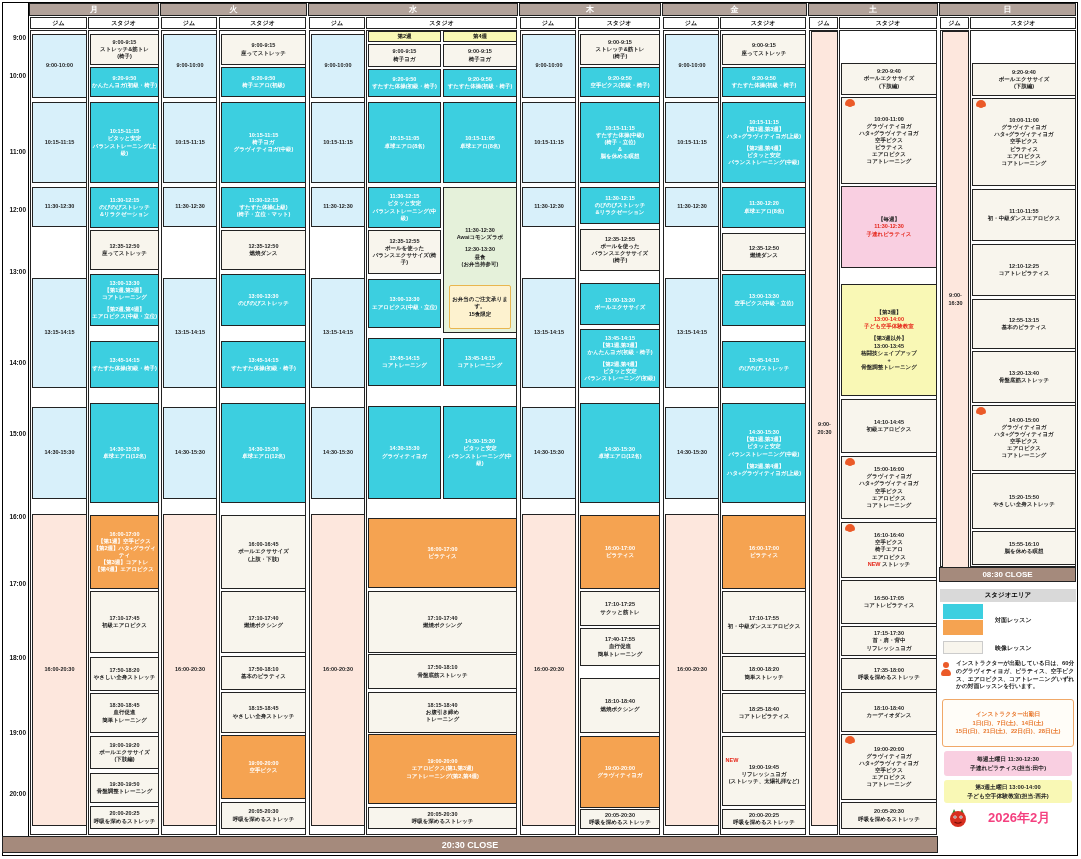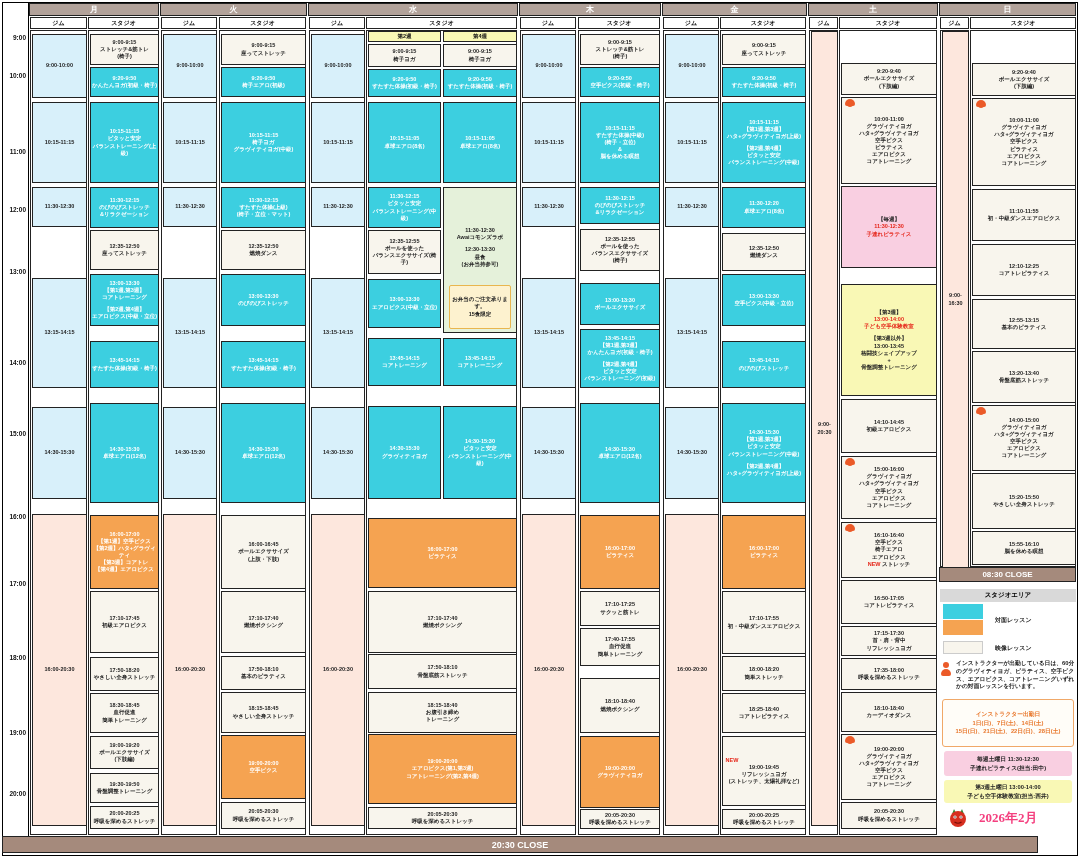--- a/index.html
+++ b/index.html
@@ -30,41 +30,41 @@
   .bg-pinkblk{background:#f9cfe1;}
   .bg-note{background:#fdf2cf;border:1px solid #e9b64e;border-radius:2px;}
   .red{color:#e52519;}
   .new{color:#e52519;font-weight:800;}
   .newline{text-align:left;padding-left:3px;}
   .person-icon{position:absolute;left:3px;top:3px;width:10px;height:14px;}
   .person-icon::before{content:"";position:absolute;top:0;left:2px;width:6px;height:6px;border-radius:50%;background:#eb5a28;}
   .person-icon::after{content:"";position:absolute;bottom:0;left:0;width:10px;height:7px;border-radius:5px 5px 2px 2px;background:#eb5a28;}
   .closebar{position:absolute;background:#a58a7c;border:1px solid #222;box-sizing:border-box;color:#fff;
             font-weight:bold;display:flex;align-items:center;justify-content:center;}
-  #close-bottom{left:2px;top:836px;width:1036px;height:17px;font-size:9px;}
+  #close-bottom{left:2px;top:836px;width:936px;height:17px;font-size:9px;}
   #close-sunday{left:939px;top:567px;width:137px;height:15px;font-size:8px;}
   .lg-title{position:absolute;left:940px;top:589px;width:136px;height:13px;background:#d9d9d9;
             font-size:6.5px;font-weight:bold;display:flex;align-items:center;justify-content:center;}
   .sw{position:absolute;left:943px;width:40px;box-sizing:border-box;}
   .sw-live1{top:604px;height:15px;background:#3ccfe0;}
   .sw-live2{top:620px;height:15px;background:#f5a351;}
   .sw-video{top:641px;height:13px;background:#f8f5ed;border:1px solid #ccc;}
   .lg-label{position:absolute;left:995px;width:80px;font-size:6px;font-weight:bold;color:#222;}
   .lbl-live{top:616px;}
   .lbl-video{top:644px;}
   .lg-person{left:941px;top:662px;}
   .lg-note{position:absolute;left:956px;top:660px;width:120px;font-size:5.8px;font-weight:bold;
            color:#222;text-align:left;line-height:1.35;}
   .lg-box{position:absolute;box-sizing:border-box;font-size:5.8px;font-weight:bold;text-align:center;
           display:flex;flex-direction:column;justify-content:center;line-height:1.5;}
   #attendance-box{left:942px;top:699px;width:132px;height:48px;border:1px solid #f0a868;border-radius:3px;
           background:#fffdf8;color:#e8762a;}
   #saturday-box{left:944px;top:751px;width:128px;height:25px;background:#f9cfe1;border-radius:3px;color:#222;}
   #karate-box{left:944px;top:780px;width:128px;height:23px;background:#f9f8b5;border-radius:3px;color:#222;}
-  .month-row{position:absolute;left:948px;top:805px;width:128px;height:26px;display:flex;align-items:center;gap:11px;font-family:Liberation Serif, serif;}
+  .month-row{position:absolute;left:948px;top:805px;width:128px;height:26px;display:flex;align-items:center;gap:20px;}
   .month-label{font-size:13px;font-weight:bold;color:#f4407f;}
 </style>
 </head>
 <body>
 
 <div id="board">
   <div class="frame"></div>
   <div class="timecol"></div>
 
   <div class="closebar" id="close-bottom">20:30 CLOSE</div>

